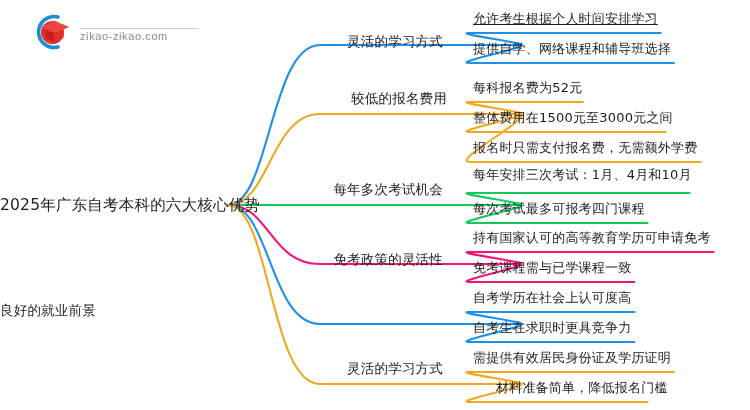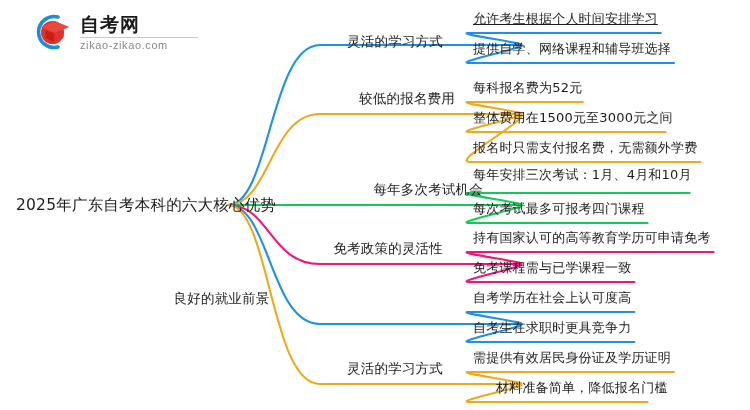--- a/index.html
+++ b/index.html
@@ -105,21 +105,20 @@
     <svg width="44" height="40" viewBox="0 0 44 40" xmlns="http://www.w3.org/2000/svg">
       <path d="M30 5 A15.5 15.5 0 1 0 30 35" fill="none" stroke="#1C8ED6" stroke-width="3.6" stroke-linecap="round"></path>
       <circle cx="24.5" cy="20.5" r="11.5" fill="#E0322B"></circle>
       <path d="M13 15 L26.5 9 L41 15 L26.5 21 Z" fill="#E0322B"></path>
       <path d="M13 15 L26.5 9 L41 15 L26.5 21 Z" fill="#F05A50" opacity="0.55"></path>
       <path d="M17.5 18.2 L17.5 26 L26.5 30 L26.5 21.2 Z" fill="#C4201B"></path>
       <path d="M26.5 21.2 L26.5 30 L35.5 26 L35.5 18.2 Z" fill="#E0322B"></path>
     </svg>
   </div>
   <div id="logo-text">
-    <div id="logo-title">自考网</div>
     <div id="logo-rule"></div>
     <div id="logo-domain">zikao-zikao.com</div>
   </div>
 </div>
 
 <div id="map">
   <svg id="map-svg" width="750" height="410">
       <path d="M 228 205 C 270 205, 270 45, 320 45
           L 518 45" fill="none" stroke="#1E90E8" stroke-width="2.1" stroke-linecap="round" stroke-linejoin="round"></path>
       <path d="M 518 45
@@ -166,34 +165,34 @@
       <path d="M 228 205 C 270 205, 270 384, 320 384
           L 518 384" fill="none" stroke="#F0A81E" stroke-width="2.1" stroke-linecap="round" stroke-linejoin="round"></path>
       <path d="M 518 384
             C 540 384, 448 372, 470 372" fill="none" stroke="#F0A81E" stroke-width="2.1" stroke-linecap="round" stroke-linejoin="round"></path>
       <path d="M 470 372 L 674 372" fill="none" stroke="#F0A81E" stroke-width="2.1" stroke-linecap="round" stroke-linejoin="round"></path>
       <path d="M 518 384
             C 540 384, 448 402, 470 402" fill="none" stroke="#F0A81E" stroke-width="2.1" stroke-linecap="round" stroke-linejoin="round"></path>
       <path d="M 470 402 L 647.5999999999999 402" fill="none" stroke="#F0A81E" stroke-width="2.1" stroke-linecap="round" stroke-linejoin="round"></path>
     </svg>
   <div id="labels">
-      <div class="node-label root-label" style="top: 205px; left: 0px; width: 212px; text-align: right; margin-left: 16px;">2025年广东自考本科的六大核心优势</div>
+      <div class="node-label root-label" style="top: 205px; left: 0px; width: 212px; text-align: right;">2025年广东自考本科的六大核心优势</div>
       <div class="node-label branch-label" style="top: 30px; left: 0px; width: 443px; text-align: right; margin-top: 12px;">灵活的学习方式</div>
       <div class="node-label leaf-label" style="top: 19px; left: 473px; text-decoration: underline;">允许考生根据个人时间安排学习</div>
       <div class="node-label leaf-label" style="top: 49px; left: 473px;">提供自学、网络课程和辅导班选择</div>
-      <div class="node-label branch-label" style="top: 99px; left: 12px; width: 443px; text-align: right;">较低的报名费用</div>
+      <div class="node-label branch-label" style="top: 99px; left: 4px; width: 443px; text-align: right;">较低的报名费用</div>
       <div class="node-label leaf-label" style="top: 88px; left: 473px;">每科报名费为52元</div>
       <div class="node-label leaf-label" style="top: 118px; left: 473px;">整体费用在1500元至3000元之间</div>
       <div class="node-label leaf-label" style="top: 148px; left: 473px;">报名时只需支付报名费，无需额外学费</div>
-      <div class="node-label branch-label" style="top: 190px; left: 0px; width: 443px; text-align: right; margin-left: 40px;">每年多次考试机会</div>
+      <div class="node-label branch-label" style="top: 190px; left: 0px; width: 443px; text-align: right;">每年多次考试机会</div>
       <div class="node-label leaf-label" style="top: 175px; left: 473px;">每年安排三次考试：1月、4月和10月</div>
       <div class="node-label leaf-label" style="top: 209px; left: 473px;">每次考试最多可报考四门课程</div>
-      <div class="node-label branch-label" style="top: 249px; left: 0px; width: 443px; text-align: right;">免考政策的灵活性</div>
+      <div class="node-label branch-label" style="top: 260px; left: 0px; width: 443px; text-align: right;">免考政策的灵活性</div>
       <div class="node-label leaf-label" style="top: 238px; left: 473px;">持有国家认可的高等教育学历可申请免考</div>
       <div class="node-label leaf-label" style="top: 268px; left: 473px;">免考课程需与已学课程一致</div>
-      <div class="node-label branch-label" style="top: 299px; left: 0px; width: 443px; text-align: center;">良好的就业前景</div>
+      <div class="node-label branch-label" style="top: 311px; left: 0px; width: 443px; text-align: left;">良好的就业前景</div>
       <div class="node-label leaf-label" style="top: 298px; left: 473px;">自考学历在社会上认可度高</div>
       <div class="node-label leaf-label" style="top: 328px; left: 473px;">自考生在求职时更具竞争力</div>
       <div class="node-label branch-label" style="top: 369px; left: 0px; width: 443px; text-align: right;">灵活的学习方式</div>
       <div class="node-label leaf-label" style="top: 358px; left: 473px;">需提供有效居民身份证及学历证明</div>
       <div class="node-label leaf-label" style="top: 388px; left: 496px;">材料准备简单，降低报名门槛</div>
     </div>
 </div>
 
 </body></html>

